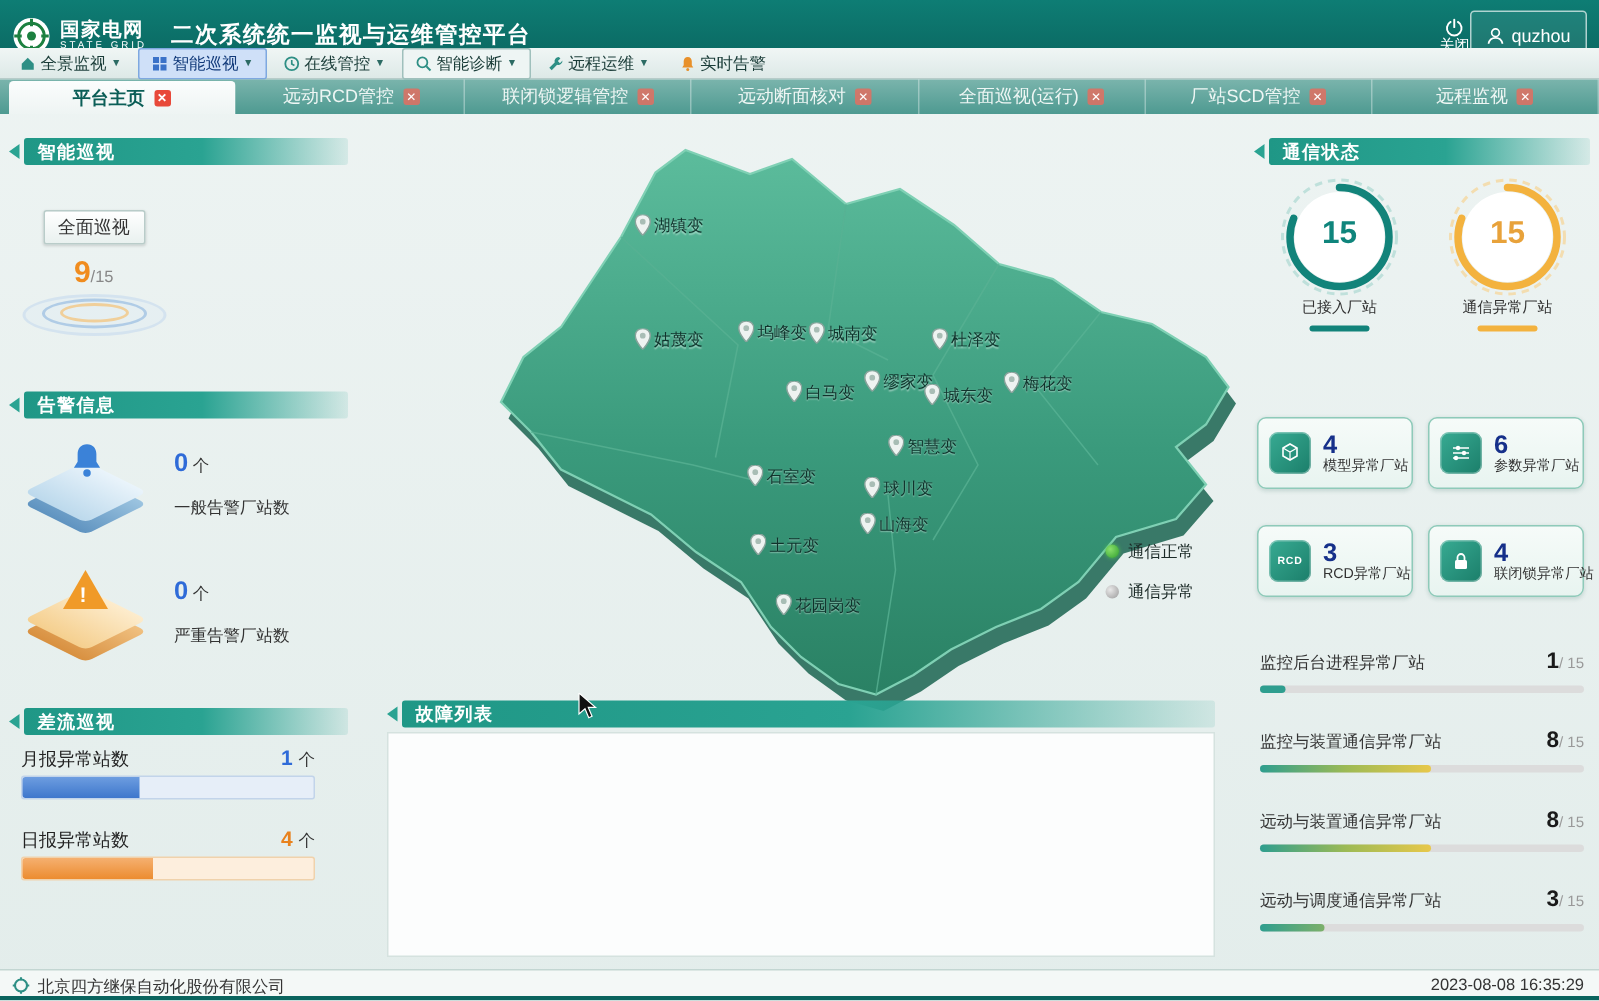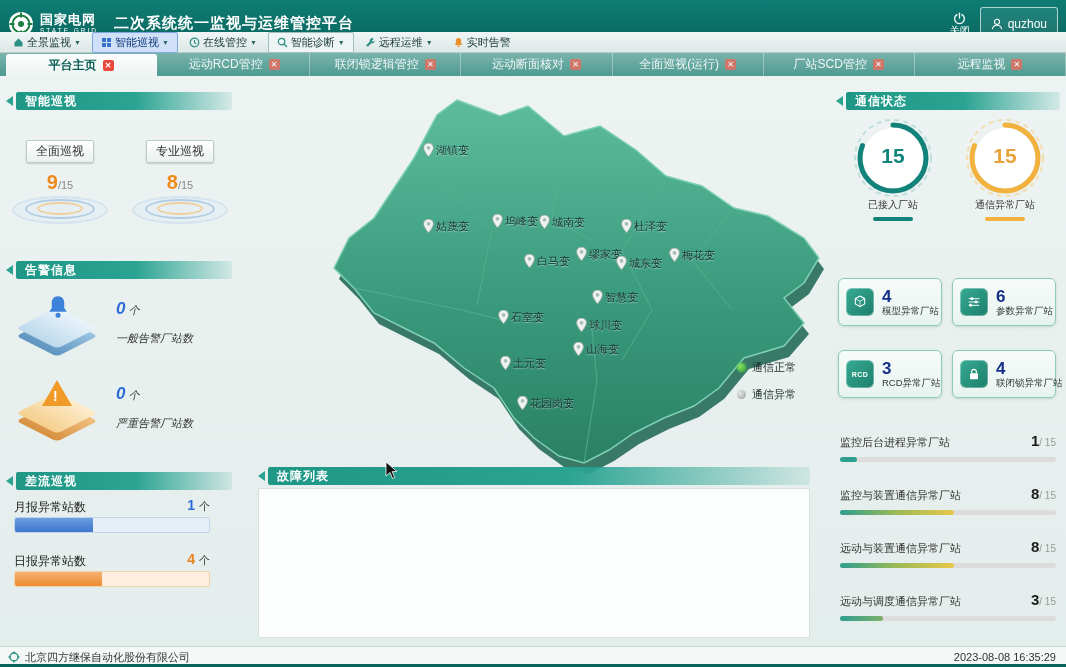--- a/index.html
+++ b/index.html
@@ -8,21 +8,21 @@
   .app { position:relative; width:1066px; height:667px; background:linear-gradient(#eef4f3,#e3edeb); overflow:hidden; }
 
   
   .hdr { position:absolute; left:0; top:0; width:1066px; height:47px;
          background:linear-gradient(#0e7d74,#0a645e); display:flex; align-items:center; color:#fff; }
   .logo { width:26px; height:26px; margin-left:8px; flex:0 0 auto; }
   .brand { margin-left:6px; line-height:1; }
   .brand-cn { font-size:13px; font-weight:bold; letter-spacing:1px; }
   .brand-en { font-size:6.5px; letter-spacing:2px; margin-top:2px; }
   .hdr-title { font-size:15px; font-weight:bold; margin-left:16px; letter-spacing:1px; }
-  .hdr-right { margin-left:auto; display:flex; align-items:center; gap:10px; margin-right:8px; }
+  .hdr-right { margin-left:auto; display:flex; align-items:center; gap:0; margin-right:8px; }
   .close-btn { display:flex; flex-direction:column; align-items:center; font-size:10px; cursor:pointer; line-height:1.1; }
   .user-chip { display:flex; align-items:center; gap:5px; border:1px solid rgba(255,255,255,.65);
                border-radius:3px; padding:9px 10px; font-size:12px; background:rgba(255,255,255,.08); }
 
   
   .menubar { position:absolute; left:0; top:32px; width:1066px; height:21px; background:linear-gradient(#f0f6f5,#dde9e7);
              border-bottom:1px solid #b7ccc9; display:flex; align-items:center; padding-left:4px; }
   .mitem { display:flex; align-items:center; gap:3px; font-size:11px; color:#1a3c38; padding:2px 8px; margin-right:2px;
            border:1px solid transparent; border-radius:2px; cursor:pointer; }
   .mitem .caret { font-size:7px; color:#2c6b64; }
@@ -65,21 +65,21 @@
   .plat { position:absolute; left:8px; top:14px; width:76px; height:60px; }
   .rh { position:absolute; left:8px; width:58px; height:58px; transform:scaleY(.5) rotate(45deg); border-radius:6px; }
   .rh.b1 { top:8px; background:linear-gradient(#9cc4e0,#5f93c0); }
   .rh.b2 { top:0; background:linear-gradient(#eaf4fb,#bcd9ec); }
   .rh.o1 { top:8px; background:linear-gradient(#f0c080,#d89040); }
   .rh.o2 { top:0; background:linear-gradient(#fdeccd,#f5cf8e); }
   .alarm-ic { position:absolute; left:23px; top:-6px; }
   .warn-tri { position:absolute; left:22px; top:-4px; width:0; height:0;
               border-left:15px solid transparent; border-right:15px solid transparent; border-bottom:26px solid #f09a28; }
   .warn-ex { position:absolute; left:33px; top:4px; color:#fff; font-weight:bold; font-size:14px; }
-  .alarm-txt { position:absolute; left:104px; top:14px;font-style:italic; }
+  .alarm-txt { position:absolute; left:104px; top:14px; }
   .alarm-num { font-size:17px; font-weight:bold; color:#2f6bd8; }
   .alarm-unit { font-size:11px; color:#333; font-weight:normal; margin-left:3px; }
   .alarm-lb { font-size:11px; color:#333; margin-top:12px; }
 
   
   .drow { position:absolute; left:14px; width:196px; }
   .drow .dl { font-size:12px; color:#222; }
   .drow .dv { float:right; font-size:14px; font-weight:bold; }
   .drow .du { font-size:11px; font-weight:normal; color:#333; }
   .dbar { position:absolute; left:14px; width:196px; height:16px; border-radius:2px; }
@@ -267,29 +267,20 @@
 
   <div class="sec" style="left:6px; top:92px; width:226px;">
     <div class="tri"></div>
     <div class="bar">智能巡视</div>
   </div>
 
   <div class="gauges">
     <div class="gauge">
       <span class="chip">全面巡视</span>
       <div class="gnum"><span>9</span><span class="sub">/15</span></div>
-      <div class="rings">
-          <div class="ring r1"></div>
-          <div class="ring r2"></div>
-          <div class="ring r3"></div>
-        </div>
-    </div>
-    <div class="gauge">
-      <span class="chip">专业巡视</span>
-      <div class="gnum"><span>8</span><span class="sub">/15</span></div>
       <div class="rings">
           <div class="ring r1"></div>
           <div class="ring r2"></div>
           <div class="ring r3"></div>
         </div>
     </div>
   </div>
 
   <div class="sec" style="left:6px; top:261px; width:226px;">
     <div class="tri"></div>

